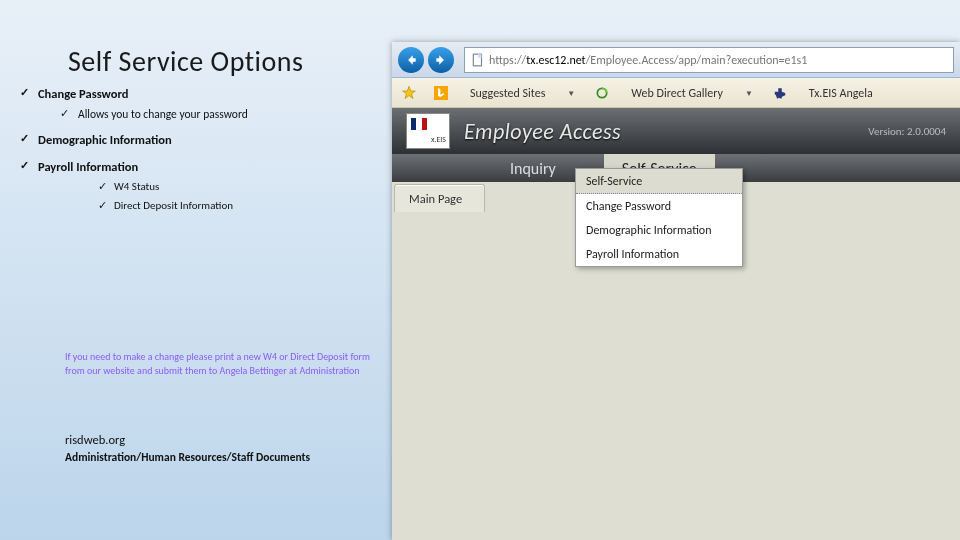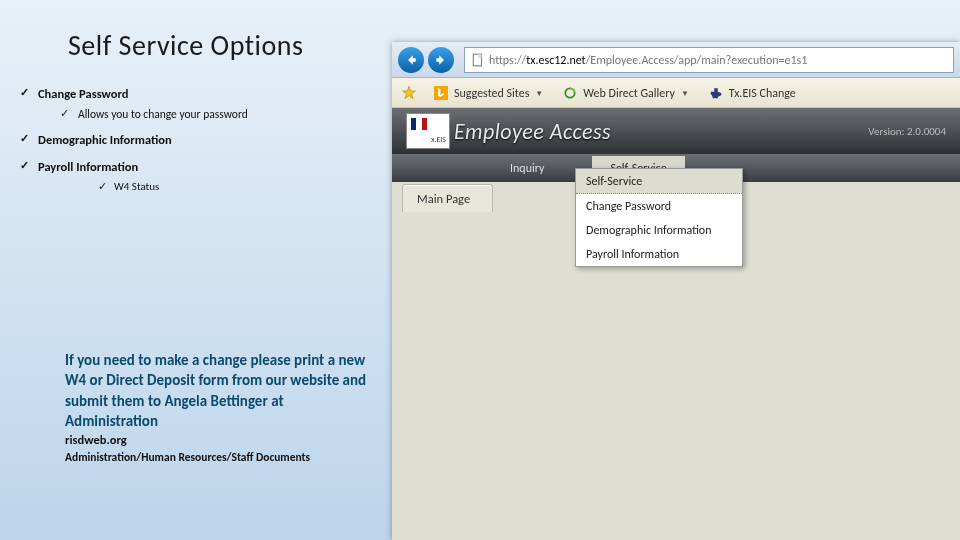--- a/index.html
+++ b/index.html
@@ -2,56 +2,56 @@
 <html><head>
 <meta charset="utf-8">
 <style>
   * { margin:0; padding:0; box-sizing:border-box; }
   body {
     width:960px; height:540px;
     font-family:"Calibri","Segoe UI",Arial,sans-serif;
     background:linear-gradient(to bottom,#e8f0f8 0%,#bcd5eb 100%);
     position:relative; overflow:hidden;
   }
-  .slide-title { position:absolute; left:68px; top:28px; font-size:28px; font-weight:400; color:#1a1a1a; letter-spacing:0.5px; }
+  .slide-title { position:absolute; left:68px; top:44px; font-size:28px; font-weight:400; color:#1a1a1a; letter-spacing:0.5px; }
   .bullets { position:absolute; left:20px; top:86px; width:365px; font-size:12.5px; color:#111; line-height:1.35; }
   .bitem { margin-bottom:6px; }
   .b1 { font-weight:bold; font-size:12.5px; padding-left:18px; position:relative; }
   .b1::before, .b2::before, .b3::before { content:"✓"; position:absolute; left:0; top:0; font-size:11px; }
   .b2 { font-weight:normal; font-size:11.5px; padding-left:18px; margin-left:40px; margin-top:4px; position:relative; }
   .b3 { font-size:11px; padding-left:16px; margin-left:78px; margin-top:4px; position:relative; }
-  .note { position:absolute; left:65px; top:350px; width:310px; font-size:15px; font-weight:bold; line-height:1.35; color:#0c4a6e; }
-  .site { position:absolute; left:65px; top:432px; font-size:12.5px; font-weight:bold; color:#111; }
+  .note { position:absolute; left:65px; top:350px; width:310px; font-size:10px; font-weight:normal; line-height:1.35; color:#8b5cf6; }
+  .site { position:absolute; left:65px; top:432px; font-size:12.5px; font-weight:normal; color:#111; }
   .sitepath { position:absolute; left:65px; top:450px; font-size:11.5px; font-weight:bold; color:#111; }
 
   .shot { position:absolute; left:392px; top:42px; width:568px; height:498px; background:#dedfd2; box-shadow:0 0 6px rgba(0,0,0,0.35); }
   .navbar { height:36px; background:linear-gradient(#e6ecf3,#c9d8ea); border-bottom:1px solid #9fb4cf; display:flex; align-items:center; padding:0 6px; gap:4px; }
   .navbtn { width:26px; height:26px; border-radius:50%; background:linear-gradient(#39a0ea,#0b5fa4); display:flex; align-items:center; justify-content:center; }
   .navbtn svg { width:14px; height:14px; fill:#fff; }
   .addrbox { flex:1; height:26px; background:#fff; border:1px solid #8a9fb8; display:flex; align-items:center; padding:0 6px; font-size:12px; margin-left:6px; }
   .addrbox svg.pageicon { width:14px; height:14px; margin-right:4px; flex:none; }
   .addr-text { white-space:nowrap; overflow:hidden; }
   .addr-text .gray { color:#777; }
   .favbar { height:30px; background:linear-gradient(#f5f2e6,#e9e4d0); border-bottom:1px solid #c9c4ae; display:flex; align-items:center; padding:0 8px; gap:10px; font-size:12px; color:#333; }
   .favbar .iconbox { width:18px; height:18px; display:inline-flex; align-items:center; justify-content:center; }
-  .favitem { display:flex; align-items:center; gap:4px; padding:2px 4px; }
+  .favitem { display:flex; align-items:center; gap:20px; padding:2px 4px; }
   .favitem .dd { font-size:8px; color:#555; margin-left:2px; }
 
-  .appheader { height:46px; background:linear-gradient(#6b6f73,#2e3134); display:flex; align-items:center; padding:0 14px; gap:4px; }
+  .appheader { height:46px; background:linear-gradient(#6b6f73,#2e3134); display:flex; align-items:center; padding:0 14px; gap:14px; }
   .flagicon { width:44px; height:36px; background:#fff; border:1px solid #888; position:relative; }
   .flagicon::before { content:""; position:absolute; left:4px; top:4px; width:16px; height:12px; background:linear-gradient(90deg,#0a2a6b 33%,#fff 33% 66%,#b11 66%); }
   .flagicon::after { content:"x.EIS"; position:absolute; right:3px; bottom:4px; font-size:8px; color:#333; }
   .apptitle { font-size:22px; color:#e8e8e8; font-style:italic; font-weight:300; text-shadow:0 1px 2px #000; letter-spacing:0.5px; }
   .appver { font-size:11px; color:#bcbcbc; margin-left:auto; }
 
   .menubar { height:28px; background:linear-gradient(#6d7175,#3a3d40); display:flex; align-items:center; padding-left:100px; gap:30px; }
-  .menubar .mtab { font-size:12px; color:#ddd; padding:5px 18px; cursor:pointer; }
+  .menubar .mtab { font-size:16px; color:#ddd; padding:5px 18px; cursor:pointer; }
   .menubar .mtab.active { background:#d7d8cb; color:#222; }
 
-  .tabstrip { height:30px; display:flex; align-items:flex-end; padding-left:10px; }
+  .tabstrip { height:30px; display:flex; align-items:flex-end; padding-left:2px; }
   .pagetab { background:#e6e7da; border:1px solid #b8b8ab; border-bottom:none; padding:6px 22px 6px 14px; font-size:12.5px; color:#333; border-radius:3px 3px 0 0; box-shadow:inset 0 1px 0 #fff; }
 
   .dropdown { position:absolute; left:575px; top:168px; width:168px; background:#fff; border:1px solid #9a9a9a; box-shadow:2px 2px 5px rgba(0,0,0,0.3); }
   .dropdown .dhead { background:#dcddd0; border-bottom:1px dotted #888; }
   .dropdown div { padding:5px 10px; font-size:12px; color:#222; }
 </style>
 </head>
 <body>
 
 <div class="slide-title">Self Service Options</div>
@@ -60,20 +60,21 @@
   <div class="bitem">
     <div class="b1">Change Password</div>
     <div class="b2">Allows you to change your password</div>
   </div>
   <div class="bitem" style="margin-top:10px">
     <div class="b1">Demographic Information</div>
   </div>
   <div class="bitem" style="margin-top:10px">
     <div class="b1">Payroll Information</div>
     <div class="b3">W4 Status</div>
+    <div class="b3">Direct Deposit Information</div>
   </div>
 </div>
 
 <div class="note">If you need to make a change please print a new W4 or Direct Deposit form from our website and submit them to Angela Bettinger at Administration</div>
 <div class="site">risdweb.org</div>
 <div class="sitepath">Administration/Human Resources/Staff Documents</div>
 
 <div class="shot">
 
   <div class="navbar">
@@ -123,21 +124,21 @@
         </span>
       <span>Web Direct Gallery</span>
         <span class="dd">▼</span>
     </span>
     <span class="favitem">
       <span class="iconbox">
           <svg width="14" height="14" viewBox="0 0 24 24">
             <path fill="#2a3a7a" d="M3 10h6V4h6v6l6 2v4l-5 2-2 4-4-2-3 2-2-6-2-2z"></path>
           </svg>
         </span>
-      <span>Tx.EIS Change</span>
+      <span>Tx.EIS Angela</span>
     </span>
   </div>
 
   <div class="appheader">
     <div class="flagicon"></div>
     <div class="apptitle">Employee Access</div>
     <div class="appver">Version: 2.0.0004</div>
   </div>
 
   <div class="menubar">

